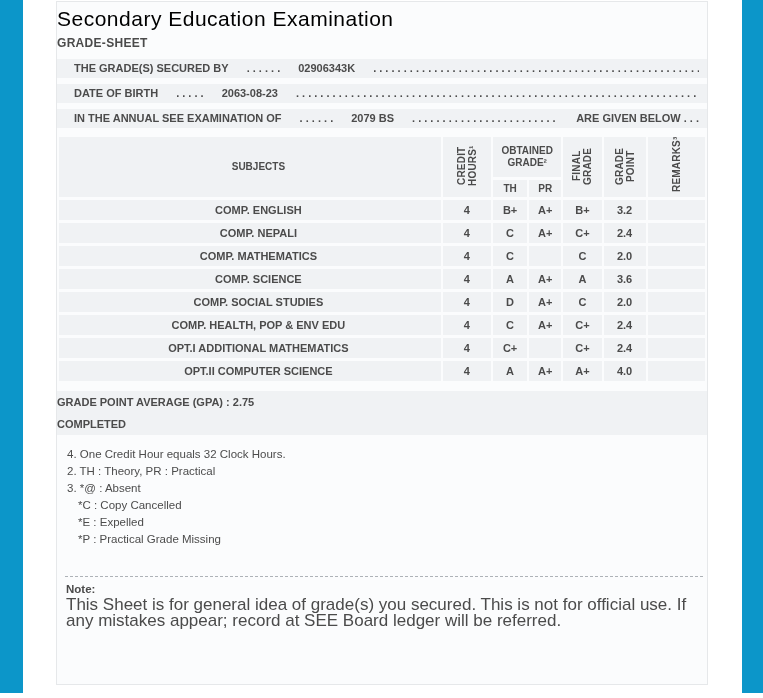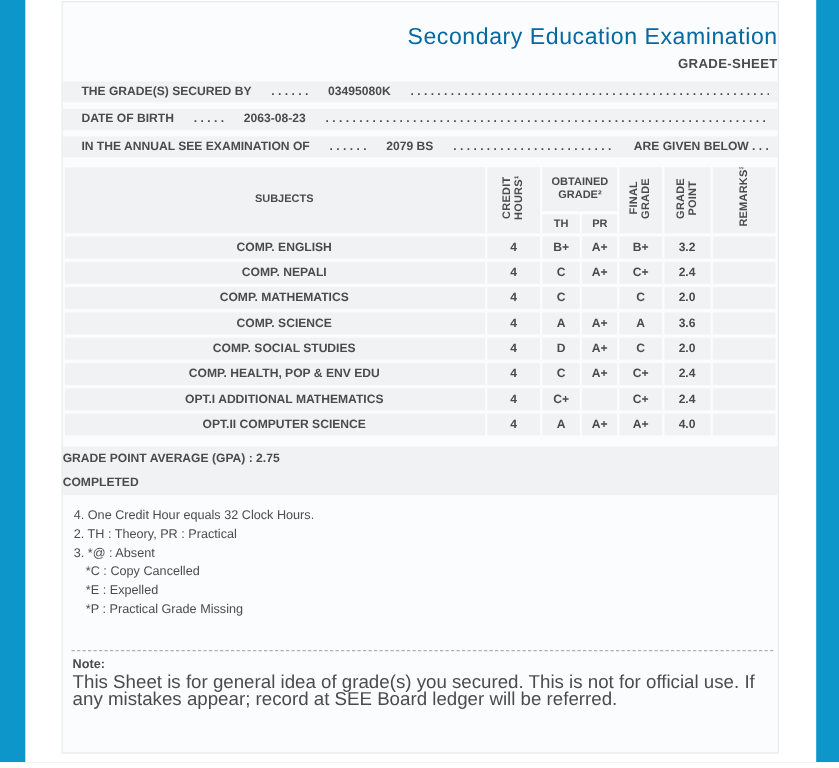--- a/index.html
+++ b/index.html
@@ -21,31 +21,31 @@
     height: 693px;
     padding: 1px 34px 0 33px;
   }
   .sheet {
     background: #fbfcfd;
     border: 1px solid #e6e8ea;
     height: 684px;
     overflow: hidden;
   }
   .title {
-    margin-top: 19px;
-    text-align: right;
+    margin-top: 4px;
+    text-align: left;
     font-size: 21px;
     line-height: 26px;
     font-weight: 400;
-    color: #0369a1;
+    color: #000000;
     letter-spacing: 0.5px;
   }
   .subtitle {
     margin-top: 5px;
-    text-align: right;
+    text-align: left;
     font-size: 12px;
     line-height: 13px;
     font-weight: 700;
     letter-spacing: 0.3px;
   }
   .info { margin-top: 9px; }
   .band {
     height: 19px;
     line-height: 19px;
     background: #f0f2f4;
@@ -151,21 +151,21 @@
   <div class="panel">
     <div class="sheet">
 
       <div class="title">Secondary Education Examination</div>
       <div class="subtitle">GRADE-SHEET</div>
 
       <div class="info">
         <div class="band">
           <span>THE GRADE(S) SECURED BY</span>
           <span>. . . . . .</span>
-          <span>03495080K</span>
+          <span>02906343K</span>
           <span class="filler">. . . . . . . . . . . . . . . . . . . . . . . . . . . . . . . . . . . . . . . . . . . . . . . . . . . . . . . . . . . . . . . . . . . . . . . . . . . . . . . .</span>
         </div>
         <div class="band">
           <span>DATE OF BIRTH</span>
           <span>. . . . .</span>
           <span>2063-08-23</span>
           <span class="filler">. . . . . . . . . . . . . . . . . . . . . . . . . . . . . . . . . . . . . . . . . . . . . . . . . . . . . . . . . . . . . . . . . . . . . . . . . . . . . . . .</span>
         </div>
         <div class="band">
           <span>IN THE ANNUAL SEE EXAMINATION OF</span>

